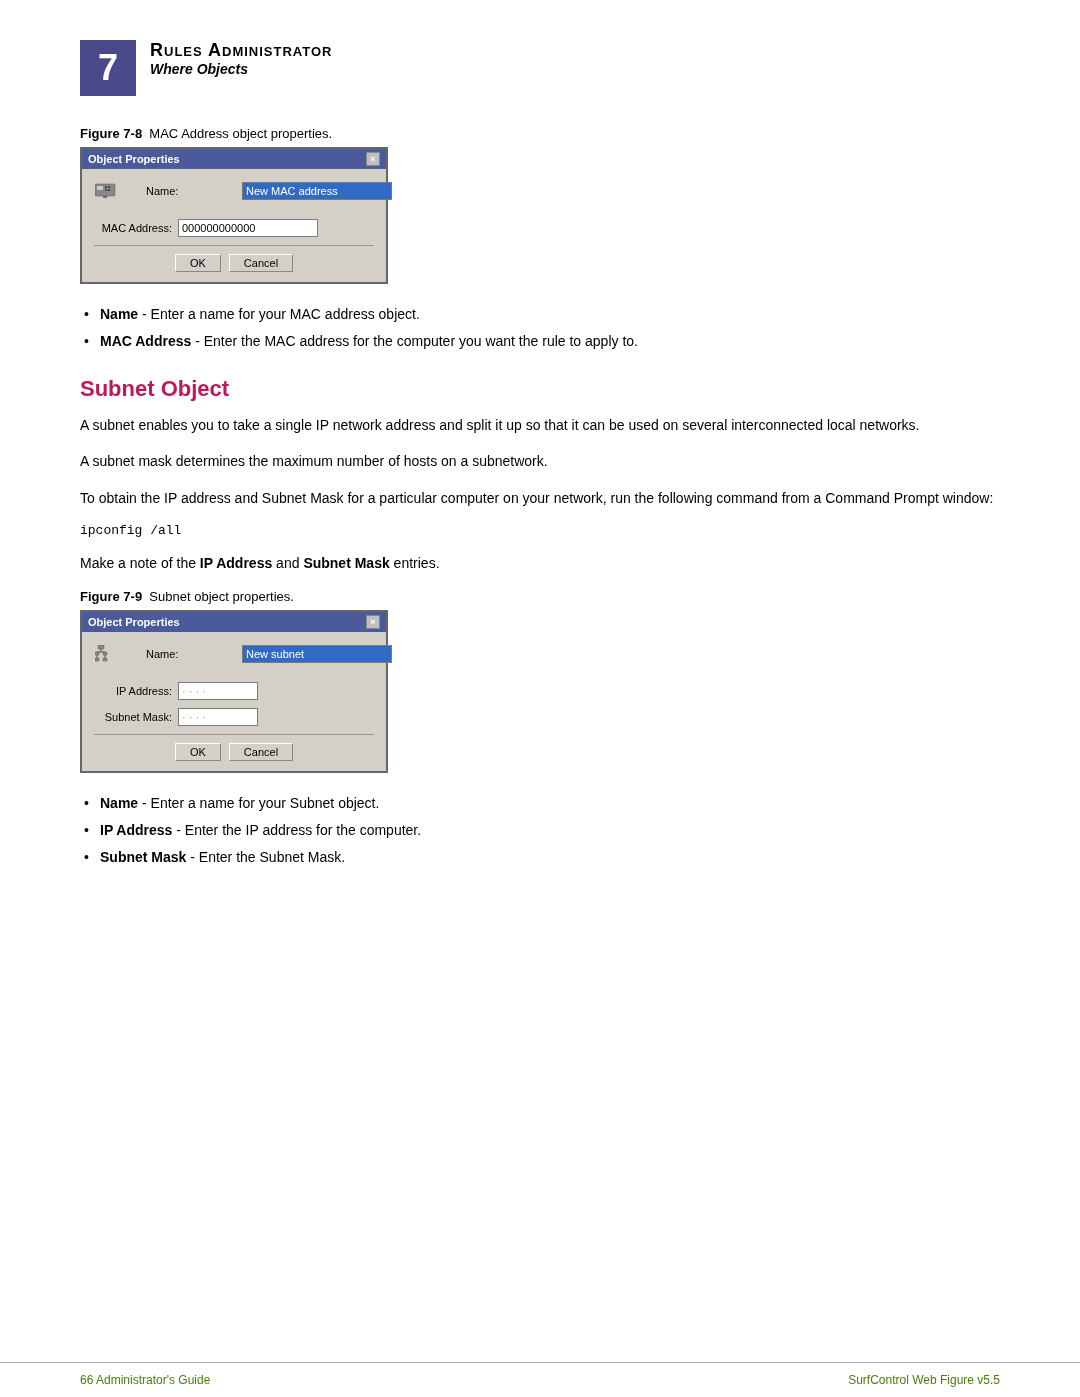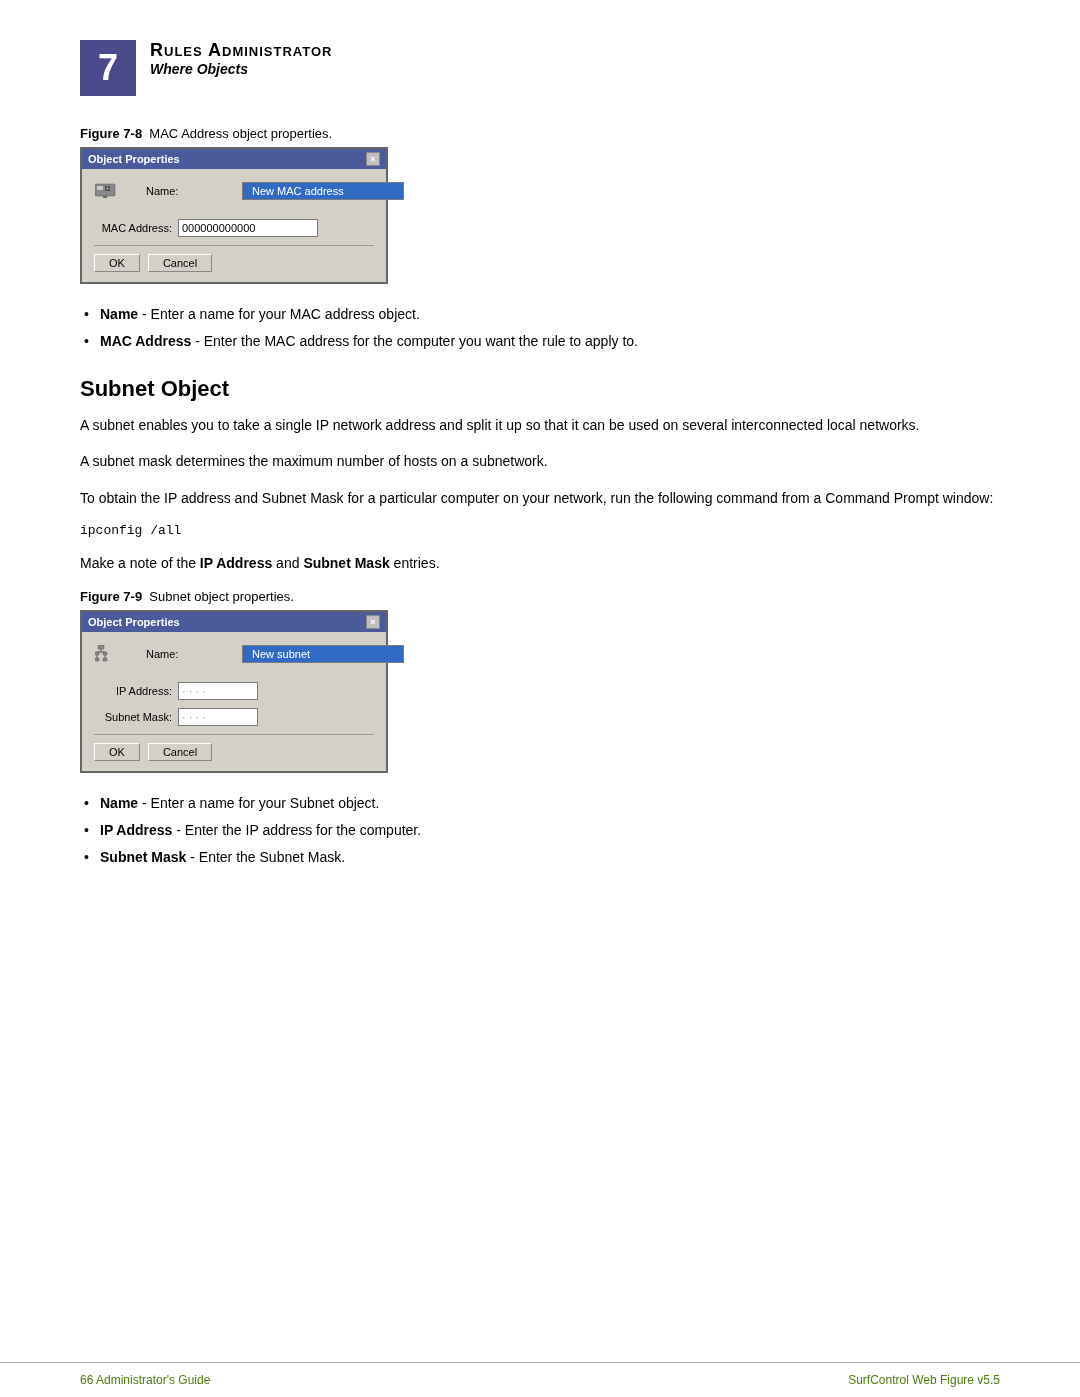--- a/index.html
+++ b/index.html
@@ -120,36 +120,36 @@
     .dialog-label {
       font-size: 11px;
       margin-right: 6px;
       white-space: nowrap;
       min-width: 70px;
     }
     .dialog-input {
       border: 1px solid #7a7a7a;
       background: #fff;
       font-size: 11px;
-      padding: 1px 9px;
+      padding: 1px 3px;
       flex: 1;
       height: 18px;
     }
     .dialog-input-selected {
       background: #316ac5;
       color: #fff;
     }
     .dialog-separator {
       border: none;
       border-top: 1px solid #999;
       margin: 8px 0;
     }
     .dialog-buttons {
       display: flex;
-      justify-content: flex-start;
+      justify-content: center;
       gap: 8px;
       margin-top: 4px;
     }
     .dialog-btn {
       background: #d4d0c8;
       border: 1px solid #888;
       border-top-color: #fff;
       border-left-color: #fff;
       padding: 2px 14px;
       font-size: 11px;
@@ -203,21 +203,21 @@
       position: absolute;
       left: 4px;
       top: 0;
     }
 
     
     .section-heading {
       font-size: 22px;
       font-weight: bold;
       margin: 24px 0 12px 0;
-      color: #000000;
+      color: #be185d;
     }
 
     
     .body-text {
       font-size: 14px;
       line-height: 1.6;
       margin-bottom: 14px;
       color: #000;
     }
 

